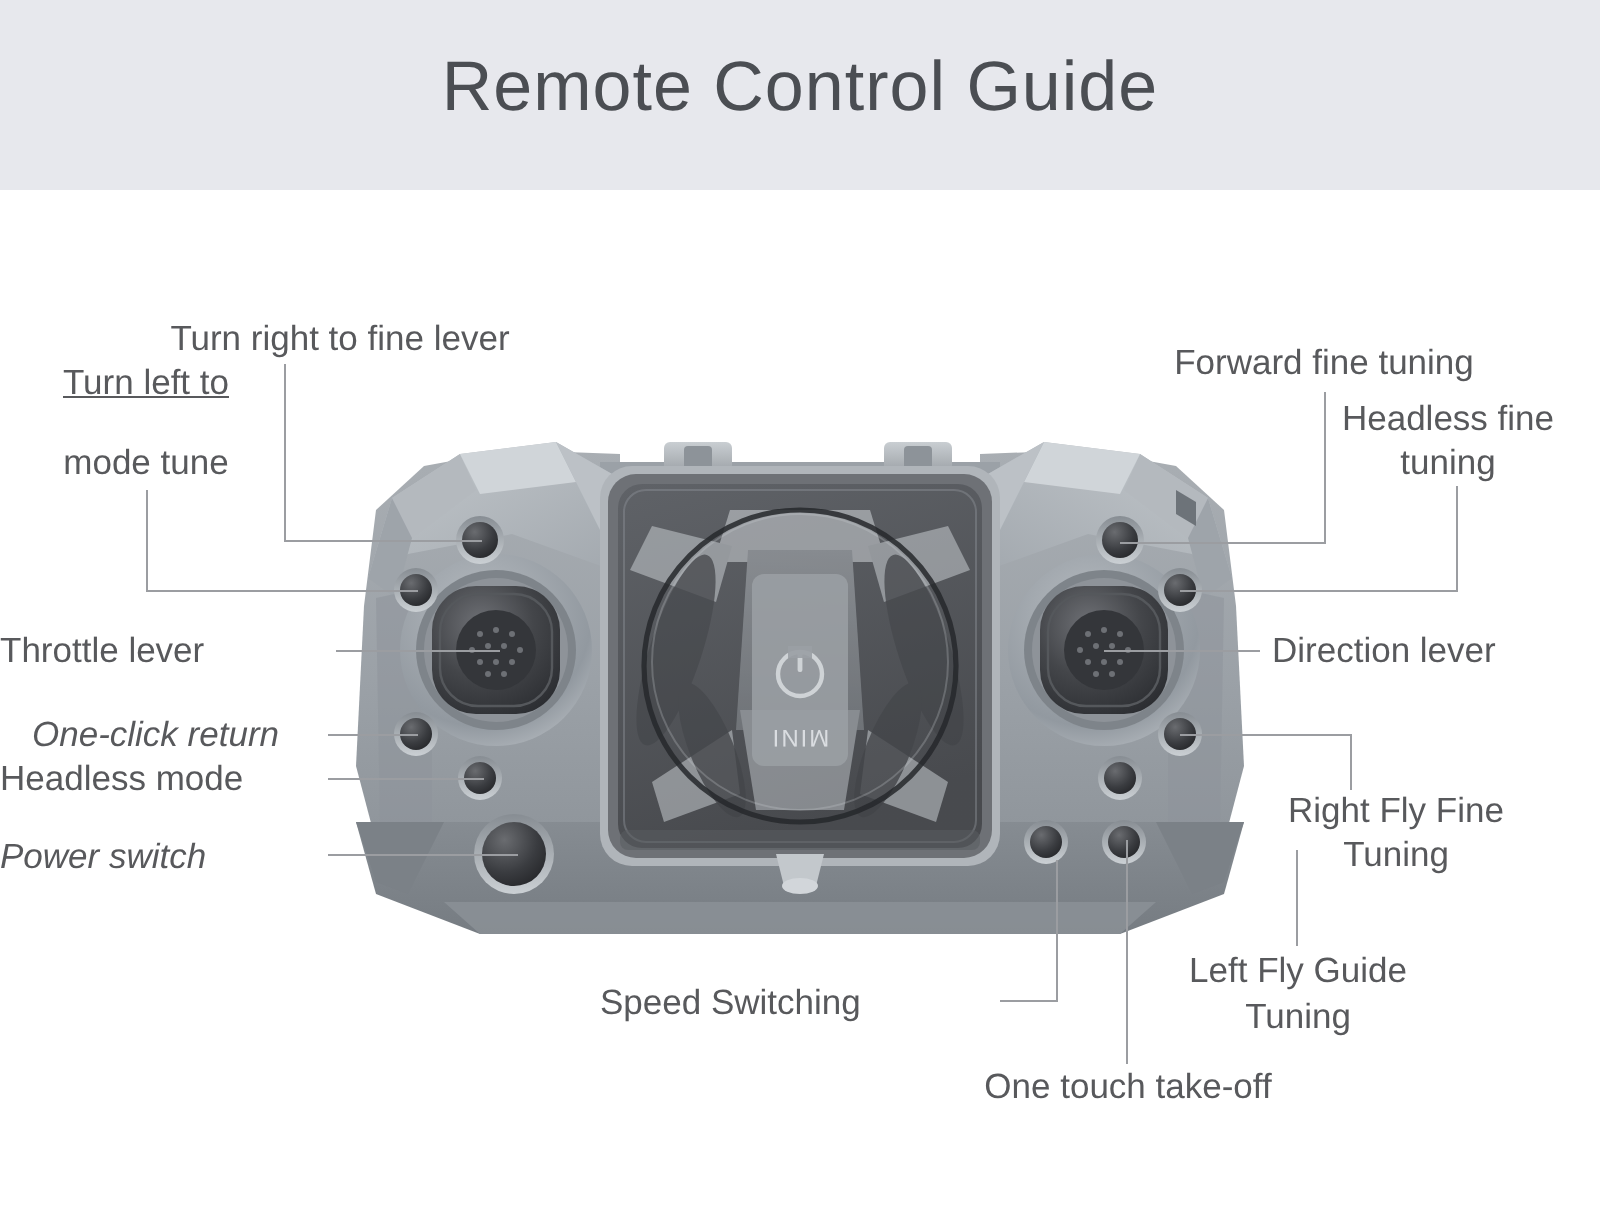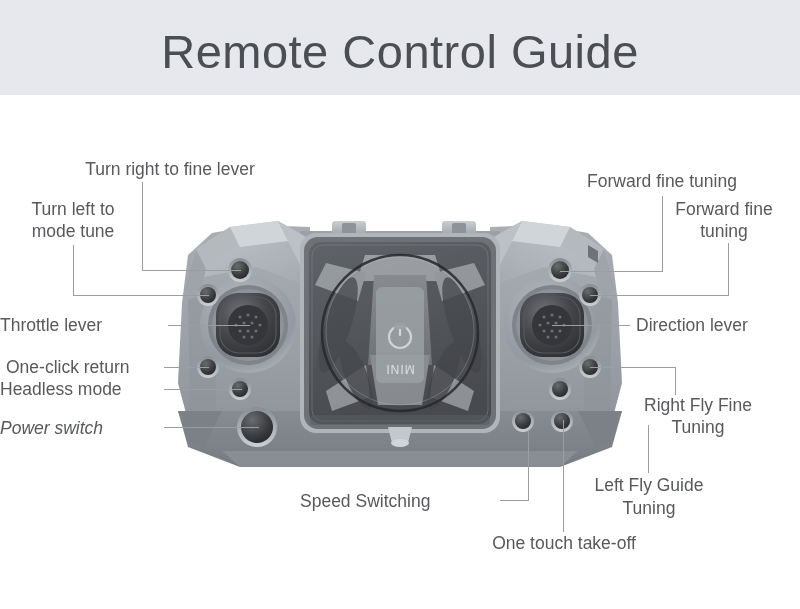--- a/index.html
+++ b/index.html
@@ -13,21 +13,21 @@
   #page{position:relative;width:800px;height:609px;background:#fff;}
 
   
   .header{
     position:absolute;left:0;top:0;width:800px;height:95px;
     background:#e7e8ed;
   }
   .header-title{
     position:absolute;left:0;top:24px;width:800px;
     text-align:center;
-    font-size:47px;
+    font-size:35px;
     font-weight:400;
     letter-spacing:0.5px;
     color:#4b4e53;
     font-family:"Liberation Sans", sans-serif;
   }
 
   
   .label{
     position:absolute;
     color:#58595c;
@@ -325,34 +325,34 @@
 
   <div class="lead h" style="left:500px;top:500px;width:29px;"></div>
   <div class="lead v" style="left:528px;top:430px;height:71px;"></div>
 
   <div class="lead v" style="left:563px;top:420px;height:112px;"></div>
 
   <div class="lead v" style="left:648px;top:425px;height:48px;"></div>
 
   <div class="label c" style="left:40px;top:158px;width:260px;">Turn right to fine lever</div>
 
-  <div class="label c" style="left:0px;top:198px;width:146px;">Turn left to</div>
+  <div class="label c" style="left:0px;top:180px;width:146px;text-decoration:underline;">Turn left to</div>
   <div class="label c" style="left:0px;top:220px;width:146px;">mode tune</div>
 
   <div class="label r" style="left:0px;top:314px;width:162px;">Throttle lever</div>
 
-  <div class="label r" style="left:6px;top:356px;width:158px;">One-click return</div>
+  <div class="label r" style="left:16px;top:356px;width:158px;font-style:italic;">One-click return</div>
 
   <div class="label r" style="left:0px;top:378px;width:158px;">Headless mode</div>
 
   <div class="label r" style="left:0px;top:417px;width:158px;font-style:italic;">Power switch</div>
 
   <div class="label c" style="left:540px;top:170px;width:244px;">Forward fine tuning</div>
 
-  <div class="label c" style="left:648px;top:198px;width:152px;">Forward fine</div>
+  <div class="label c" style="left:648px;top:198px;width:152px;">Headless fine</div>
   <div class="label c" style="left:648px;top:220px;width:152px;">tuning</div>
 
   <div class="label l" style="left:636px;top:314px;width:200px;">Direction lever</div>
 
   <div class="label c" style="left:608px;top:394px;width:180px;">Right Fly Fine</div>
   <div class="label c" style="left:608px;top:416px;width:180px;">Tuning</div>
 
   <div class="label c" style="left:570px;top:474px;width:158px;">Left Fly Guide</div>
   <div class="label c" style="left:570px;top:497px;width:158px;">Tuning</div>
 

